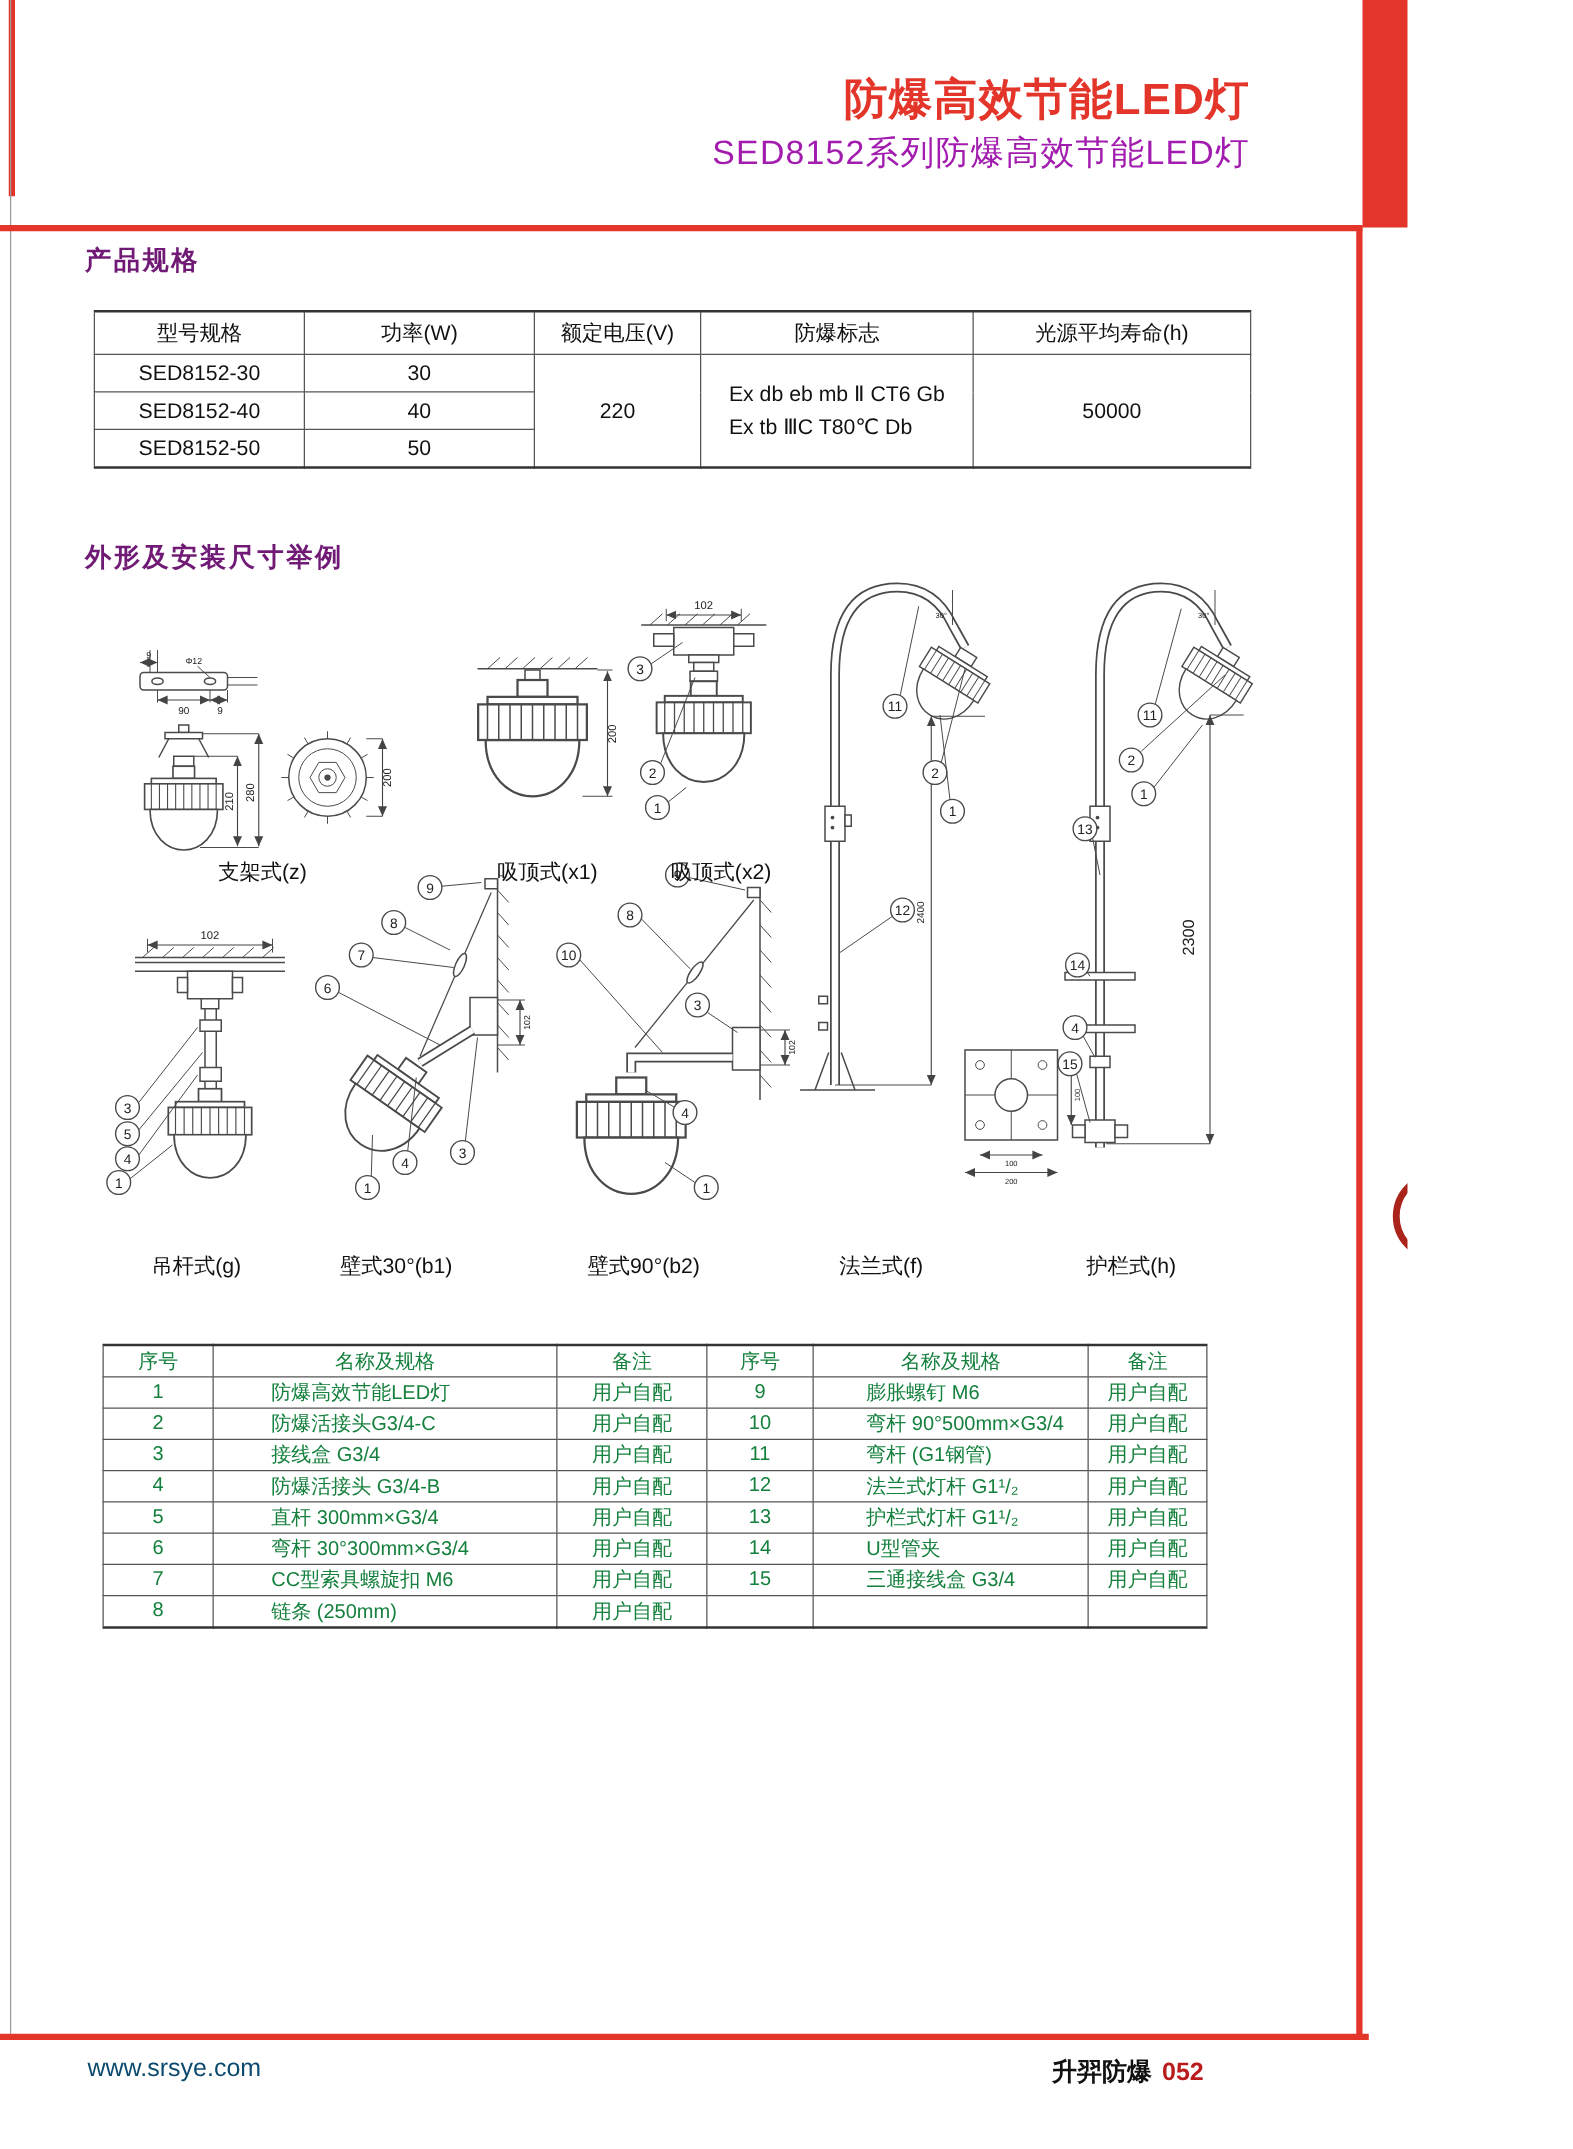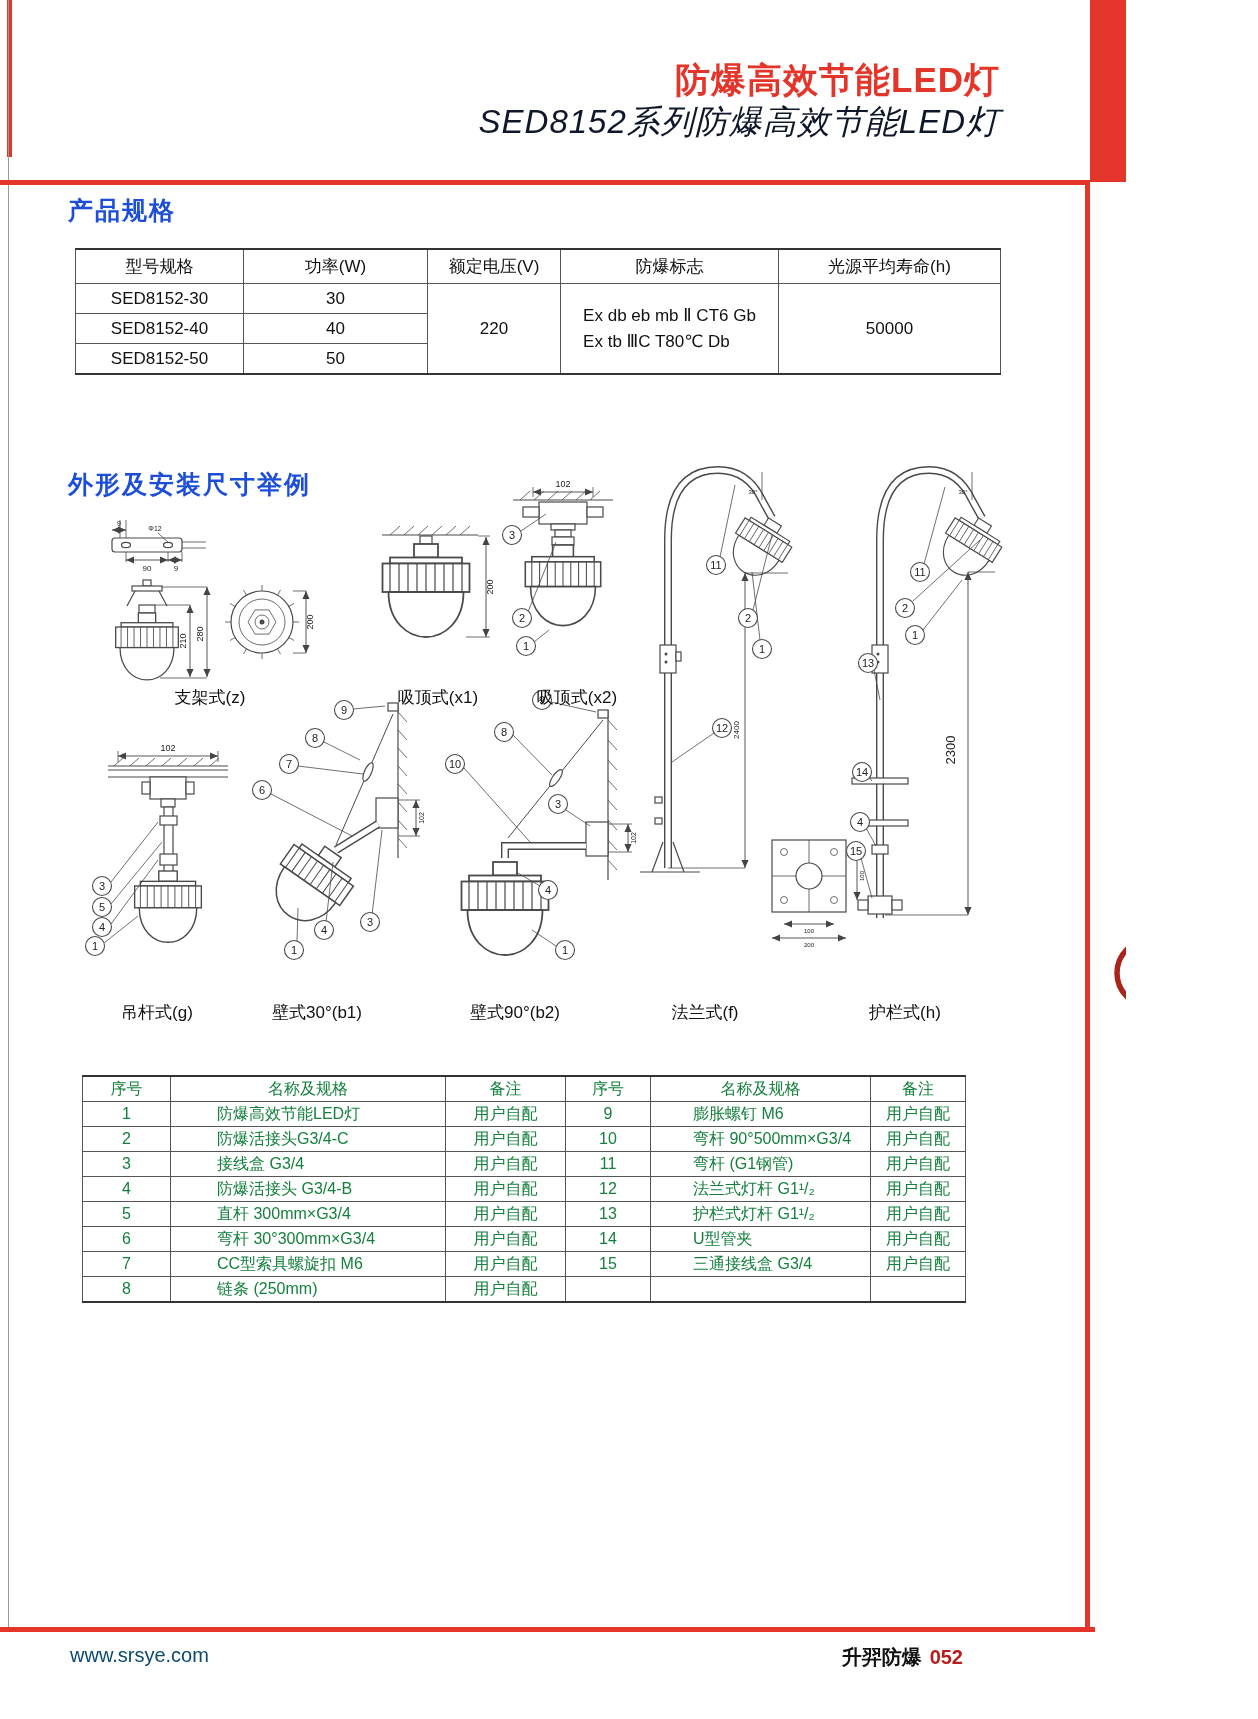--- a/index.html
+++ b/index.html
@@ -11,27 +11,27 @@
   .left-red{left:7px;top:0;width:5px;height:157px;background:#e4352b;}
   .left-gray{left:8px;top:0;width:1px;height:1627px;background:#9a9a9a;}
   .hr-red{left:0;top:180px;width:1090px;height:5px;background:#e4352b;}
   .right-red{left:1085px;top:180px;width:5px;height:1452px;background:#e4352b;}
   .bottom-red{left:0;top:1627px;width:1095px;height:5px;background:#e4352b;}
   .red-square{left:1199px;top:678px;width:59px;height:72px;background:#e4352b;}
 
   
   .hdr{left:0;top:58px;width:1000px;text-align:right;}
   .hdr .t1{font-size:35px;font-weight:bold;color:#e4352b;letter-spacing:1px;line-height:44px;}
-  .hdr .t2{font-size:33px;color:#0f172a;letter-spacing:1px;line-height:40px;font-style:italic;}
+  .hdr .t2{font-size:27px;color:#a21caf;letter-spacing:1px;line-height:40px;}
   .tab-a{left:1090px;top:0;width:168px;height:182px;background:#e4352b;display:flex;
          align-items:center;justify-content:center;padding-right:22px;box-sizing:border-box;}
   .tab-a span{color:#fff;font-size:105px;font-weight:bold;line-height:1;}
 
   
-  .sec-title{font-size:25px;font-weight:bold;color:#1d4ed8;letter-spacing:2px;}
+  .sec-title{font-size:21px;font-weight:bold;color:#701a75;letter-spacing:2px;}
 
   
   .spec-table{left:75px;top:248px;width:925px;border-collapse:collapse;table-layout:fixed;
               border:1px solid #555;border-top:2px solid #333;border-bottom:2px solid #333;}
   .spec-table td{border:1px solid #555;text-align:center;vertical-align:middle;
                  font-size:17px;color:#111;padding:0;}
   .spec-table tr.hrow td{height:33px;}
   .spec-table tr.drow td{height:29px;}
   .exlines{display:inline-block;text-align:left;line-height:26px;}
 
@@ -120,21 +120,21 @@
       <td>SED8152-40</td>
       <td>40</td>
     </tr>
     <tr class="drow">
       <td>SED8152-50</td>
       <td>50</td>
     </tr>
   </tbody>
     </table>
 
-  <div class="abs sec-title" style="left:68px;top:468px;">外形及安装尺寸举例</div>
+  <div class="abs sec-title" style="left:68px;top:432px;">外形及安装尺寸举例</div>
 
   <svg class="abs drawings-svg" width="940" height="600" viewBox="65 440 940 600">
     <defs>
       <marker id="arw" viewBox="0 0 10 10" refX="9" refY="5" markerWidth="9" markerHeight="9" orient="auto-start-reverse" markerUnits="userSpaceOnUse">
         <path d="M0,1 L9,5 L0,9 Z" fill="#444"></path>
       </marker>
       <g id="lamp">
         <rect class="fw" x="-8" y="0" width="16" height="9"></rect>
         <rect class="fw" x="-24" y="9" width="48" height="4"></rect>
         <rect class="fw" x="-29" y="13" width="58" height="19"></rect>

